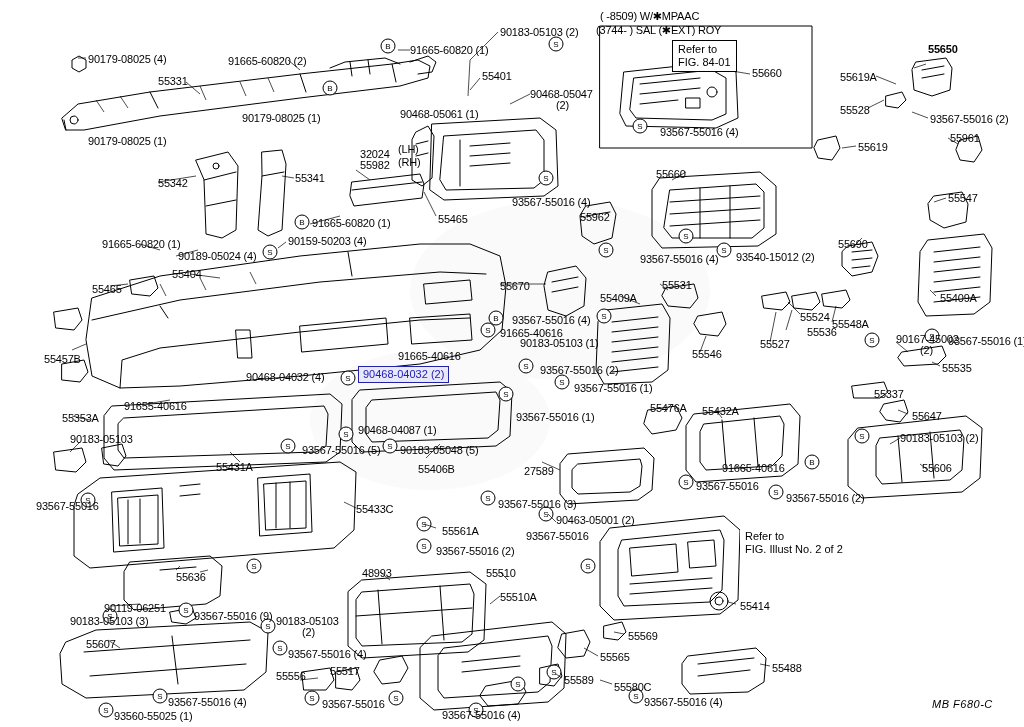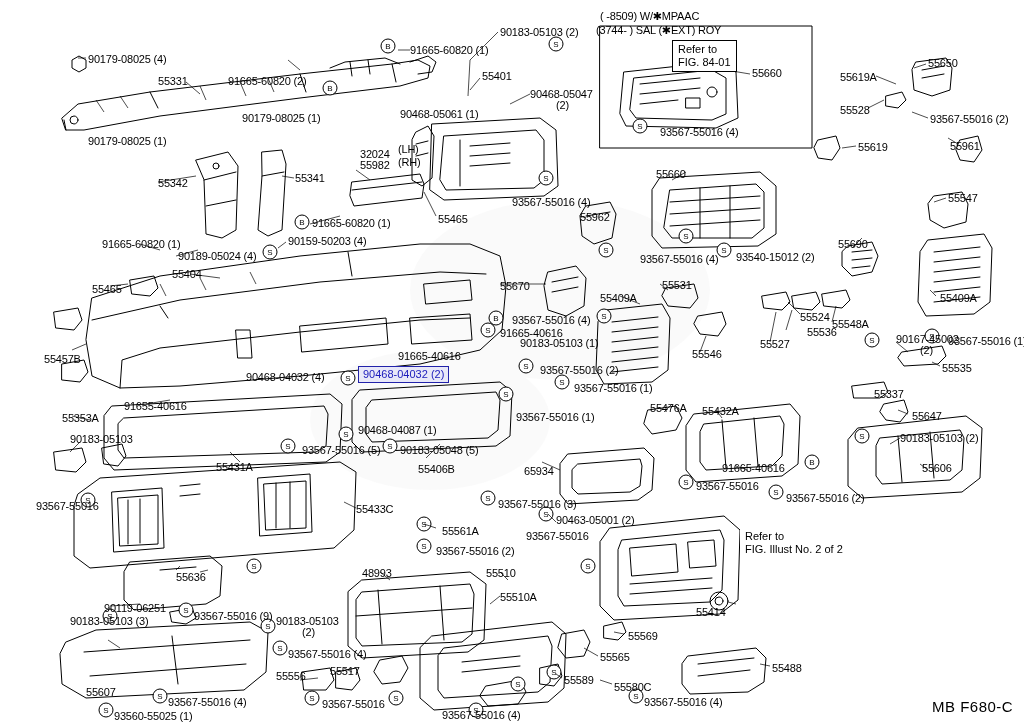--- a/index.html
+++ b/index.html
@@ -46,22 +46,23 @@
     position: absolute;
     border: 1px solid #000;
     background: #ffffff;
     font-size: 11px;
     line-height: 13px;
     padding: 2px 5px;
     white-space: nowrap;
   }
   .corner {
     position: absolute;
-    font-size: 15px;
+    font-size: 11px;
     letter-spacing: 0.5px;
+    font-style: italic;
   }
 </style>
 </head>
 <body>
 
 <div id="sheet">
 
   <svg id="artwork" viewBox="0 0 1024 727" xmlns="http://www.w3.org/2000/svg">
     <defs>
       <style>
@@ -492,33 +493,33 @@
       <path d="M562 678 L556 674"></path>
       <path d="M612 684 L600 680"></path>
       <path d="M110 606 L140 604"></path>
       <path d="M108 640 L120 648"></path>
       <path d="M176 570 L180 566"></path>
     </g>
   </svg>
 
   <div id="labels">
       <div class="lbl" style="left: 88px; top: 53px;">90179-08025 (4)</div>
-      <div class="lbl" style="left: 228px; top: 55px; margin-top: 20px;">91665-60820 (2)</div>
+      <div class="lbl" style="left: 228px; top: 55px;">91665-60820 (2)</div>
       <div class="lbl" style="left: 410px; top: 44px;">91665-60820 (1)</div>
       <div class="lbl" style="left: 500px; top: 26px;">90183-05103 (2)</div>
       <div class="lbl" style="left: 158px; top: 75px;">55331</div>
       <div class="lbl" style="left: 482px; top: 70px;">55401</div>
       <div class="lbl" style="left: 530px; top: 88px;">90468-05047</div>
       <div class="lbl" style="left: 556px; top: 99px;">(2)</div>
       <div class="lbl" style="left: 752px; top: 67px;">55660</div>
-      <div class="lbl" style="left: 928px; top: 57px;">55650</div>
+      <div class="lbl" style="left: 928px; top: 43px; font-weight: bold;">55650</div>
       <div class="lbl" style="left: 840px; top: 71px;">55619A</div>
       <div class="lbl" style="left: 840px; top: 104px;">55528</div>
       <div class="lbl" style="left: 930px; top: 113px;">93567-55016 (2)</div>
-      <div class="lbl" style="left: 950px; top: 140px;">55961</div>
+      <div class="lbl" style="left: 950px; top: 132px;">55961</div>
       <div class="lbl" style="left: 858px; top: 141px;">55619</div>
       <div class="lbl" style="left: 660px; top: 126px;">93567-55016 (4)</div>
       <div class="lbl" style="left: 88px; top: 135px;">90179-08025 (1)</div>
       <div class="lbl" style="left: 242px; top: 112px;">90179-08025 (1)</div>
       <div class="lbl" style="left: 400px; top: 108px;">90468-05061 (1)</div>
       <div class="lbl" style="left: 360px; top: 148px;">32024</div>
       <div class="lbl" style="left: 398px; top: 156px; text-align: right;">(RH)</div>
       <div class="lbl" style="left: 360px; top: 159px;">55982</div>
       <div class="lbl" style="left: 398px; top: 143px;">(LH)</div>
       <div class="lbl" style="left: 295px; top: 172px;">55341</div>
@@ -565,44 +566,44 @@
       <div class="lbl" style="left: 650px; top: 402px;">55476A</div>
       <div class="lbl" style="left: 702px; top: 405px;">55432A</div>
       <div class="lbl" style="left: 912px; top: 410px;">55647</div>
       <div class="lbl" style="left: 516px; top: 411px;">93567-55016 (1)</div>
       <div class="lbl" style="left: 358px; top: 424px;">90468-04087 (1)</div>
       <div class="lbl" style="left: 400px; top: 444px;">90183-05048 (5)</div>
       <div class="lbl" style="left: 302px; top: 444px;">93567-55016 (5)</div>
       <div class="lbl" style="left: 900px; top: 432px;">90183-05103 (2)</div>
       <div class="lbl" style="left: 418px; top: 463px;">55406B</div>
       <div class="lbl" style="left: 216px; top: 461px;">55431A</div>
-      <div class="lbl" style="left: 524px; top: 465px;">65934</div>
+      <div class="lbl" style="left: 524px; top: 465px;">27589</div>
       <div class="lbl" style="left: 722px; top: 462px;">91665-40616</div>
       <div class="lbl" style="left: 922px; top: 462px;">55606</div>
       <div class="lbl" style="left: 696px; top: 480px;">93567-55016</div>
       <div class="lbl" style="left: 786px; top: 492px;">93567-55016 (2)</div>
       <div class="lbl" style="left: 36px; top: 500px;">93567-55016</div>
       <div class="lbl" style="left: 356px; top: 503px;">55433C</div>
       <div class="lbl" style="left: 498px; top: 498px;">93567-55016 (3)</div>
       <div class="lbl" style="left: 442px; top: 525px;">55561A</div>
       <div class="lbl" style="left: 436px; top: 545px;">93567-55016 (2)</div>
       <div class="lbl" style="left: 556px; top: 514px;">90463-05001 (2)</div>
       <div class="lbl" style="left: 526px; top: 530px;">93567-55016</div>
       <div class="lbl" style="left: 176px; top: 571px;">55636</div>
       <div class="lbl" style="left: 362px; top: 567px;">48993</div>
       <div class="lbl" style="left: 486px; top: 567px;">55510</div>
       <div class="lbl" style="left: 500px; top: 591px;">55510A</div>
-      <div class="lbl" style="left: 696px; top: 600px; margin-top: 6px;">55414</div>
+      <div class="lbl" style="left: 740px; top: 600px;">55414</div>
       <div class="lbl" style="left: 104px; top: 602px;">90119-06251</div>
       <div class="lbl" style="left: 194px; top: 610px;">93567-55016 (9)</div>
       <div class="lbl" style="left: 70px; top: 615px;">90183-05103 (3)</div>
       <div class="lbl" style="left: 276px; top: 615px;">90183-05103</div>
       <div class="lbl" style="left: 302px; top: 626px;">(2)</div>
       <div class="lbl" style="left: 628px; top: 630px;">55569</div>
-      <div class="lbl" style="left: 86px; top: 638px; margin-top: 48px;">55607</div>
+      <div class="lbl" style="left: 86px; top: 638px;">55607</div>
       <div class="lbl" style="left: 600px; top: 651px;">55565</div>
       <div class="lbl" style="left: 772px; top: 662px;">55488</div>
       <div class="lbl" style="left: 288px; top: 648px;">93567-55016 (4)</div>
       <div class="lbl" style="left: 330px; top: 665px;">55517</div>
       <div class="lbl" style="left: 276px; top: 670px;">55556</div>
       <div class="lbl" style="left: 564px; top: 674px;">55589</div>
       <div class="lbl" style="left: 614px; top: 681px;">55580C</div>
       <div class="lbl" style="left: 168px; top: 696px;">93567-55016 (4)</div>
       <div class="lbl" style="left: 322px; top: 698px;">93567-55016</div>
       <div class="lbl" style="left: 442px; top: 709px;">93567-55016 (4)</div>

